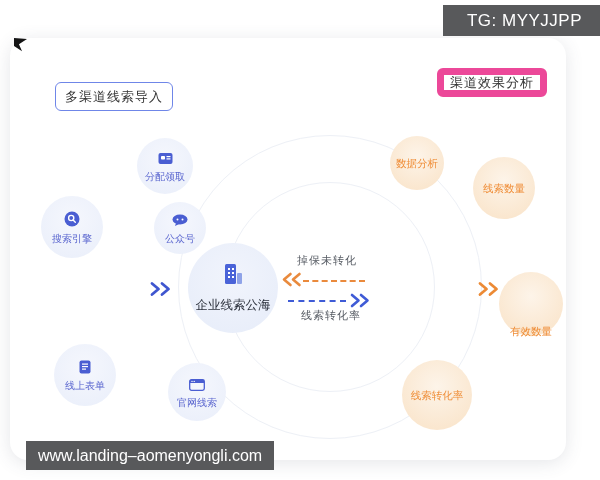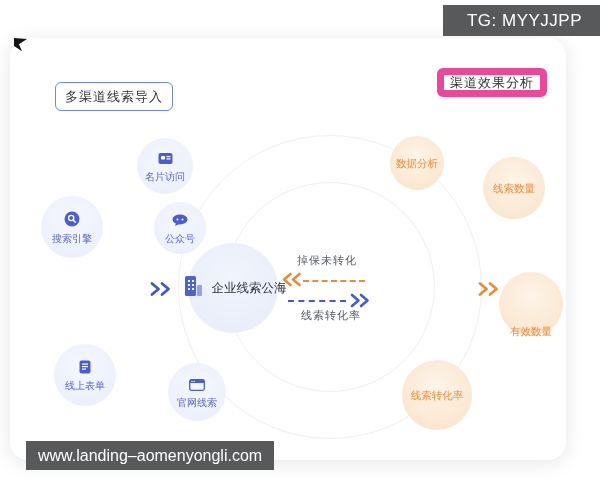--- a/index.html
+++ b/index.html
@@ -37,25 +37,25 @@
   .metric .lbl { font-size:10.5px; }
 
   .b1 { left:137px; top:138px; width:56px; height:56px; }
   .b2 { left:41px;  top:196px; width:62px; height:62px; }
   .b3 { left:154px; top:202px; width:52px; height:52px; }
   .b4 { left:73px;  top:265px; width:62px; height:62px; }
   .b5 { left:54px;  top:344px; width:62px; height:62px; }
   .b6 { left:168px; top:363px; width:58px; height:58px; }
 
   .m1 { left:390px; top:136px; width:54px; height:54px; }
-  .m2 { left:483px; top:157px; width:62px; height:62px; }
+  .m2 { left:473px; top:157px; width:62px; height:62px; }
   .m3 { left:499px; top:272px; width:64px; height:64px;justify-content:flex-end; }
   .m4 { left:402px; top:360px; width:70px; height:70px; }
 
-  .pool { position:absolute; border-radius:50%; display:flex; 
+  .pool { position:absolute; border-radius:50%; display:flex; flex-direction:column;
           align-items:center; justify-content:center; gap:6px; z-index:2; }
   .pool .plbl { font-size:12.5px; color:#2c313c; white-space:nowrap; }
   .pool-public  { left:188px; top:243px; width:90px; height:90px;
                   background:radial-gradient(circle at 50% 38%, #f1f4fc 0%, #e6ecf9 100%); }
   .pool-private { left:377px; top:239px; width:96px; height:96px;
                   background:radial-gradient(circle at 50% 38%, #fdf3e6 0%, #fae1c2 100%); }
 
   .chev { position:absolute; z-index:3; }
   .chev-in   { left:149px; top:280px; }
   .chev-back { left:281px; top:271px; }
@@ -87,21 +87,21 @@
   <div class="tag tag-left">多渠道线索导入</div>
   <div class="tag tag-right">渠道效果分析</div>
 
   <div class="bub src b1">
     <span><svg width="15" height="13" viewBox="0 0 15 13">
           <rect x="0.5" y="1" width="14" height="11" rx="2" fill="#4a5ed2"></rect>
           <rect x="3" y="4" width="4" height="3.5" rx="0.8" fill="#fff"></rect>
           <rect x="8.5" y="4" width="4" height="1.2" fill="#fff"></rect>
           <rect x="8.5" y="6.3" width="4" height="1.2" fill="#fff"></rect>
         </svg></span>
-    <span class="lbl">名片访问</span>
+    <span class="lbl">分配领取</span>
   </div>
   <div class="bub src b2">
     <span><svg width="16" height="16" viewBox="0 0 16 16">
           <circle cx="8" cy="8" r="7.5" fill="#4a5ed2"></circle>
           <circle cx="7.2" cy="7" r="2.6" stroke="#fff" stroke-width="1.4" fill="none"></circle>
           <line x1="9.1" y1="9" x2="11.3" y2="11.2" stroke="#fff" stroke-width="1.4" stroke-linecap="round"></line>
         </svg></span>
     <span class="lbl">搜索引擎</span>
   </div>
   <div class="bub src b3">

